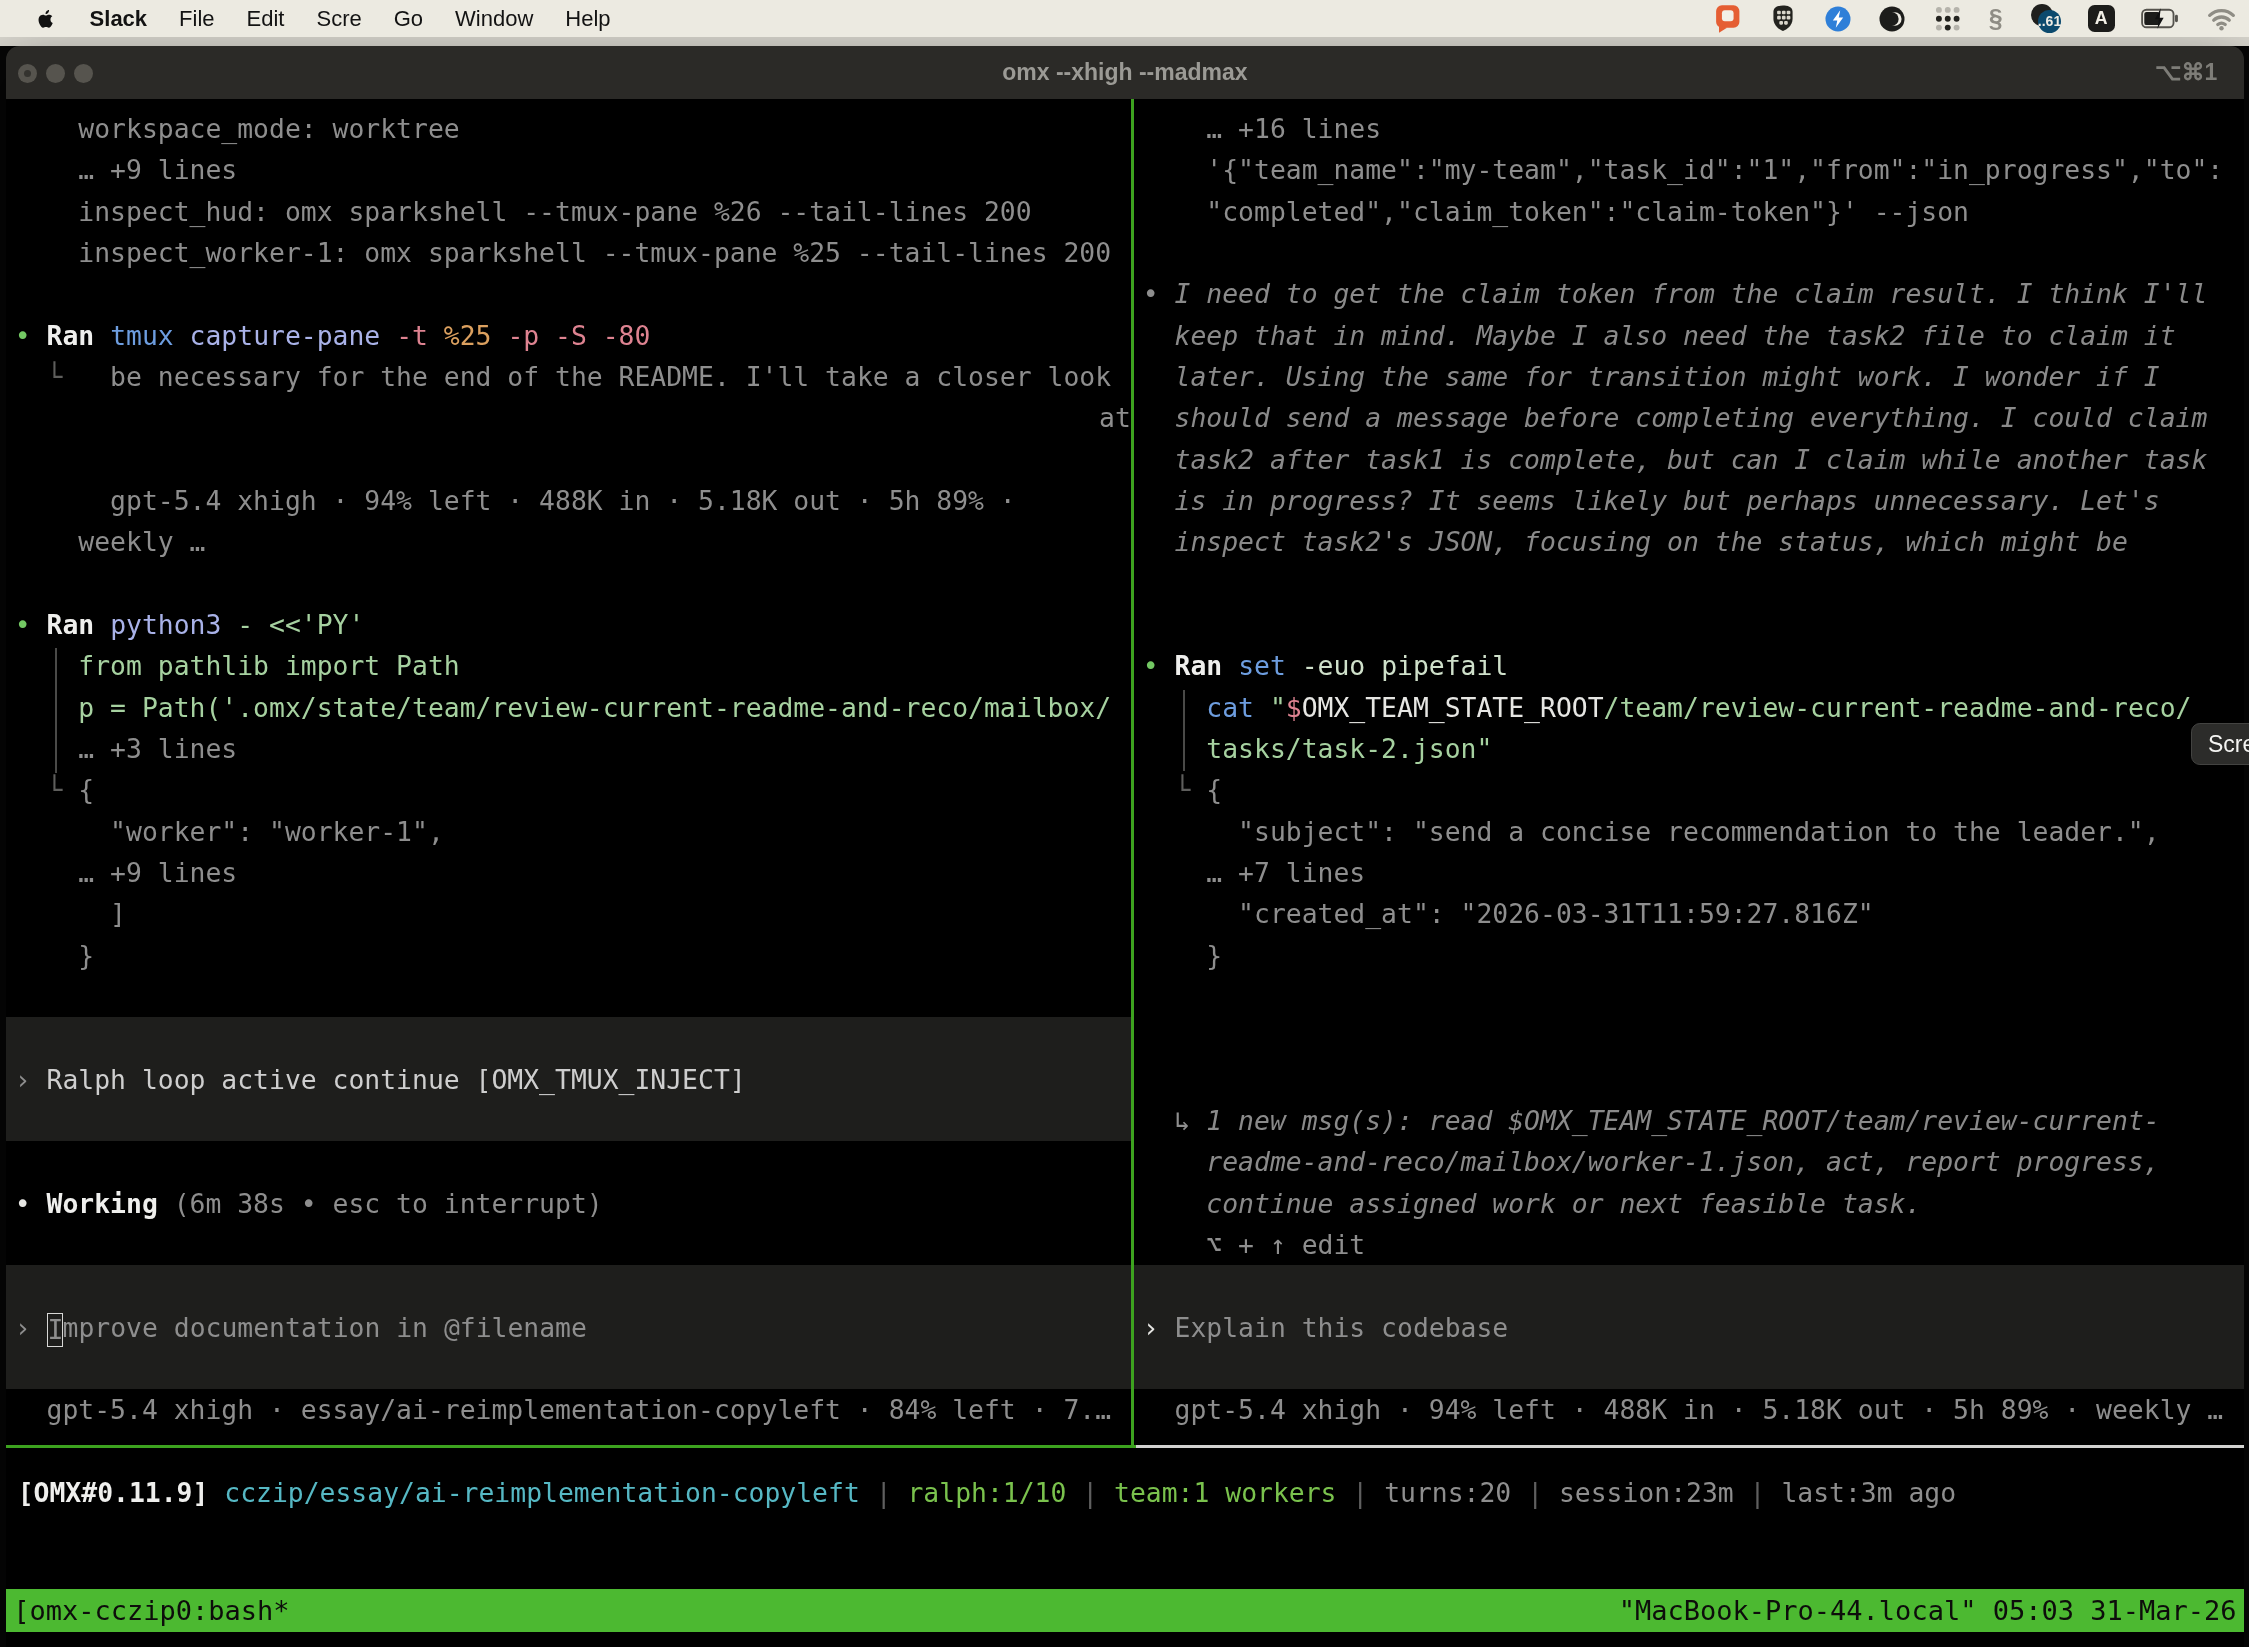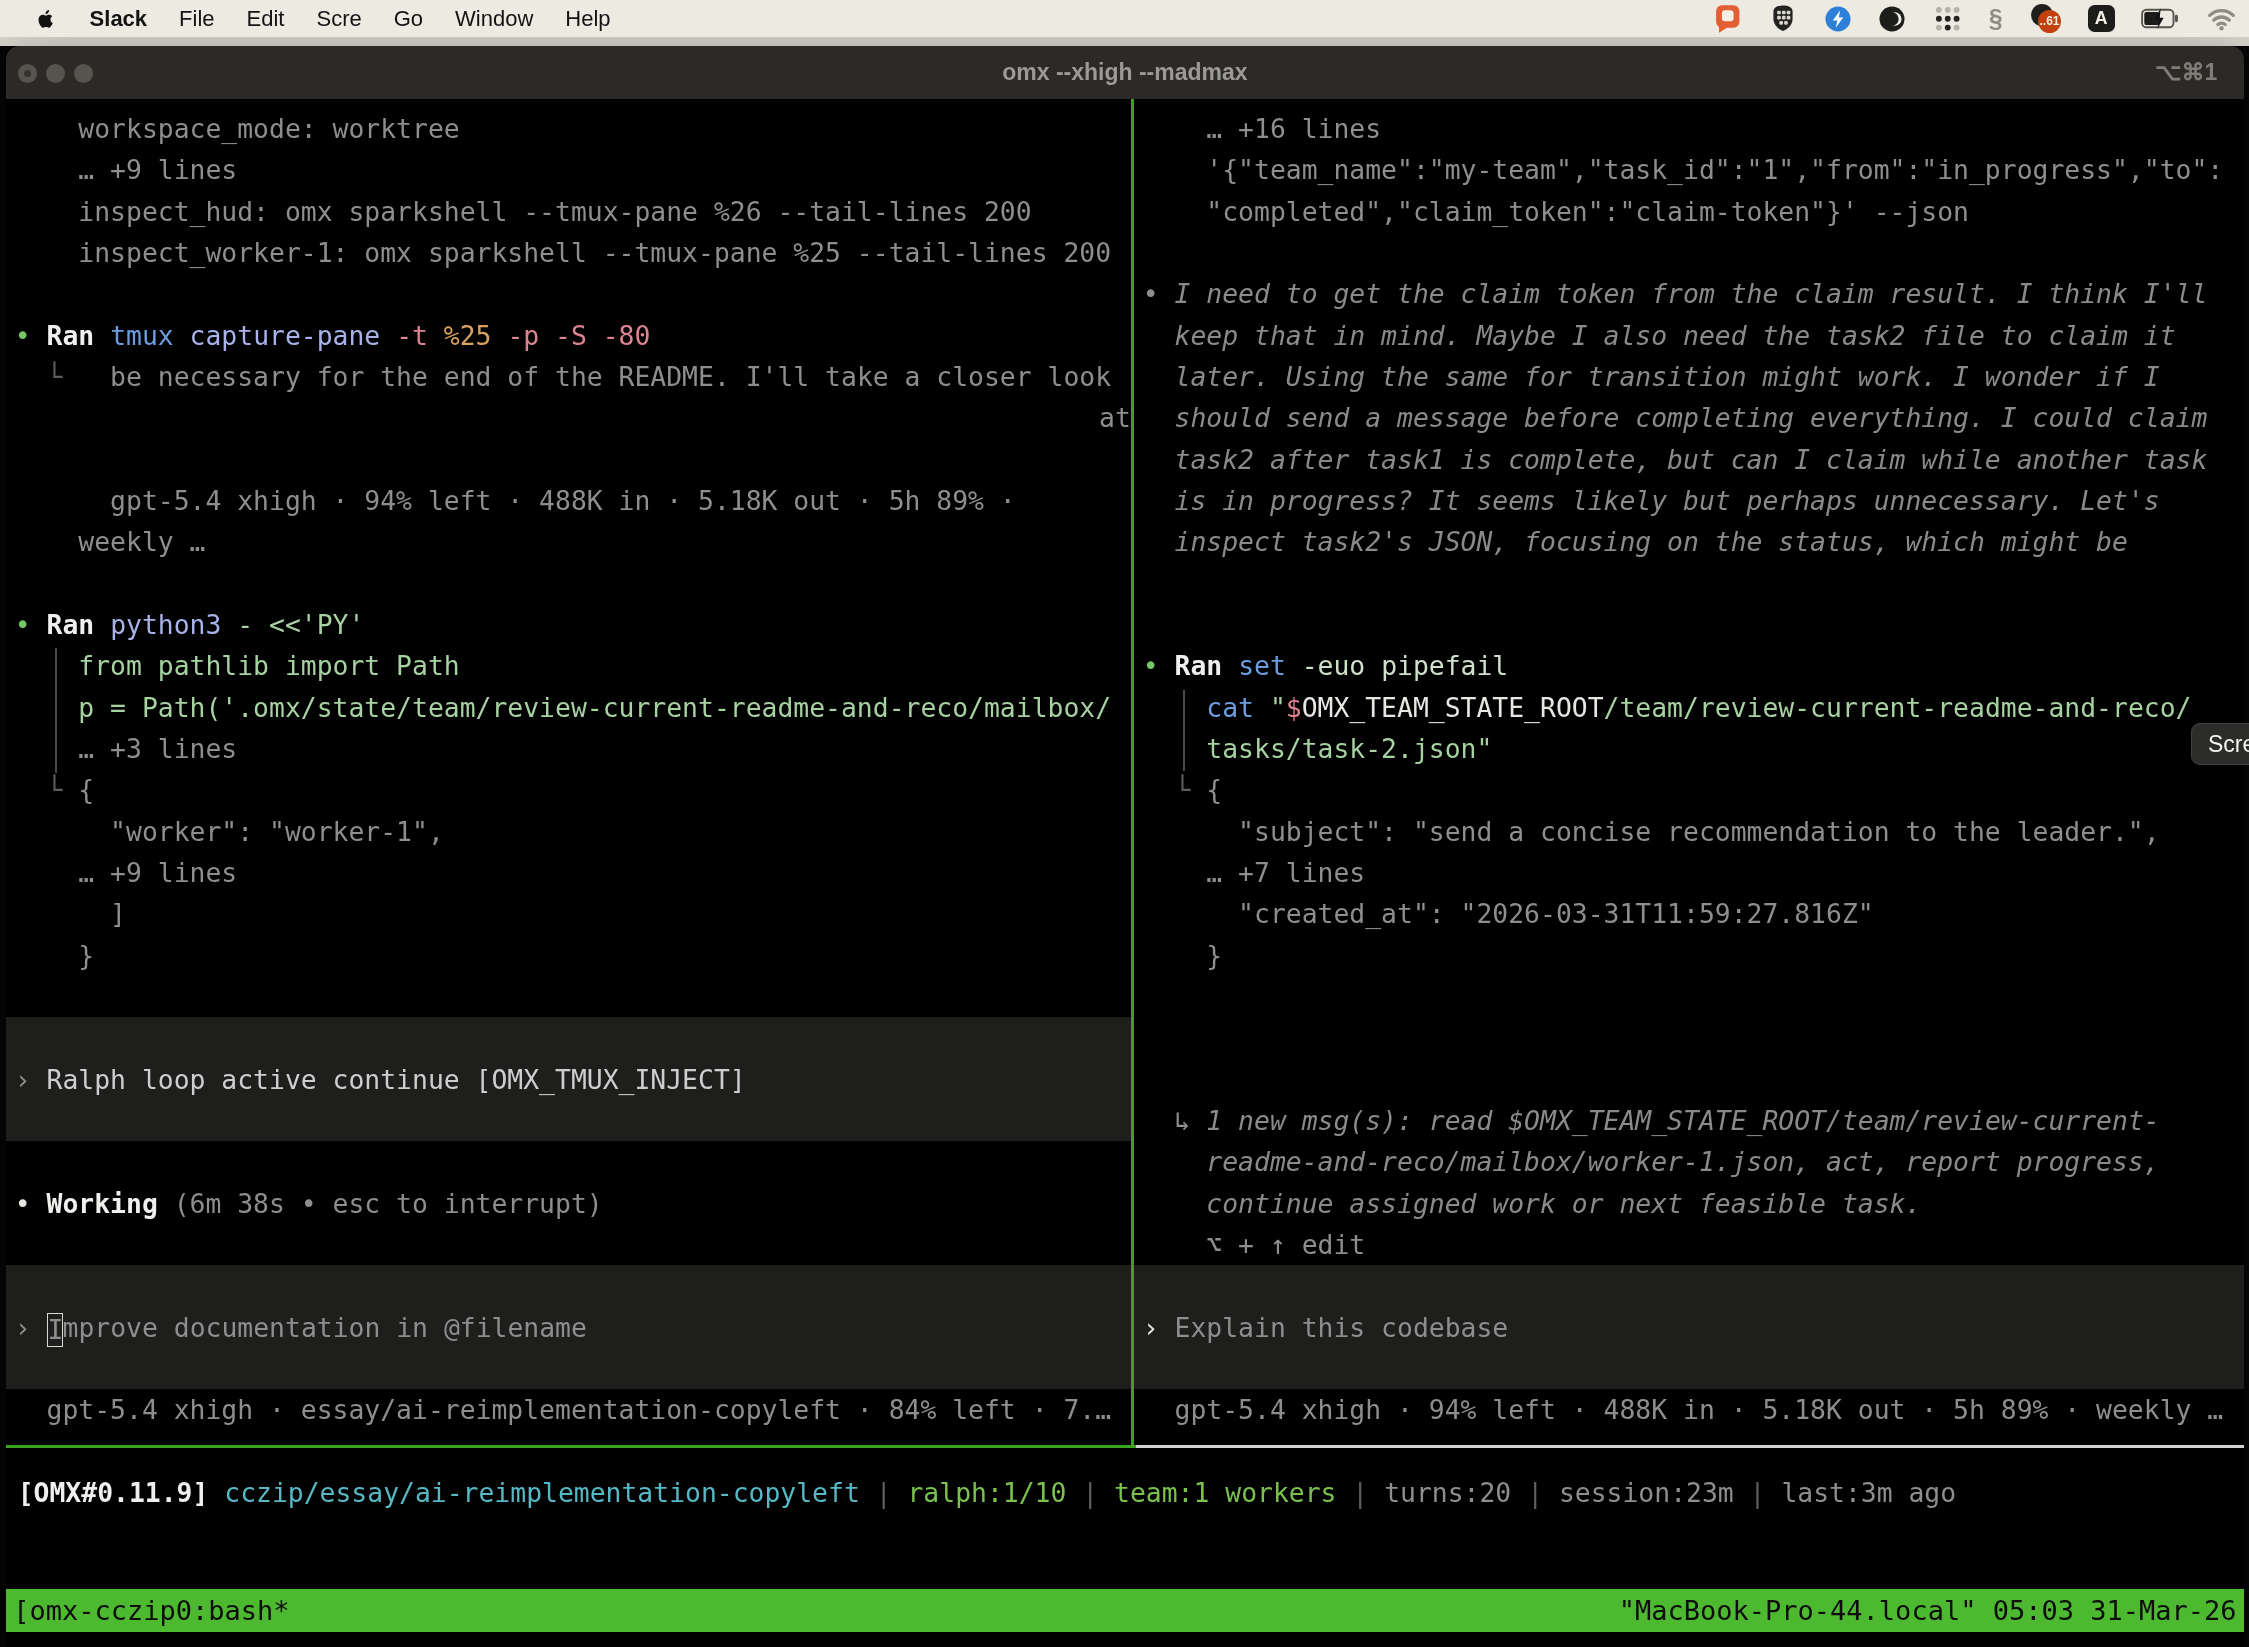--- a/index.html
+++ b/index.html
@@ -11,22 +11,22 @@
   .menubar{position:absolute;top:0;left:0;right:0;height:37px;background:#eceae1;
     display:flex;align-items:center;color:#131313;font-size:22px;z-index:50}
   .mb-left{display:flex;align-items:center;gap:32px;padding-left:34px}
   .app-name{font-weight:700}
   .menu-items{display:flex;gap:32px}
   .mb-right{margin-left:auto;display:flex;align-items:center;gap:26.6px;padding-right:13.3px}
   .mb-right > div{display:flex;align-items:center;justify-content:center}
   .icon-hook{font-size:25px;color:#8f8d85;font-weight:600}
   .badge61{position:relative;width:32px;height:29.5px}
   .badge61::before{content:"";position:absolute;left:1.5px;top:0;width:22px;height:22px;border-radius:50%;background:#1f1f1d}
-  .badge61 .b61{position:absolute;right:0;bottom:0;width:23.6px;height:23.6px;border-radius:50%;background:#c2410c;
-    color:#efece4;font-size:12px;font-weight:700;display:flex;align-items:center;justify-content:center}
+  .badge61 .b61{position:absolute;right:0;bottom:0;width:23.6px;height:23.6px;border-radius:50%;background:#0c4a6e;
+    color:#efece4;font-size:14px;font-weight:700;display:flex;align-items:center;justify-content:center}
   .keyA{width:26.6px;height:26.6px;border-radius:6.6px;background:#1c1c1a;color:#f2efe6;
     font-size:17.7px;font-weight:700;display:flex;align-items:center;justify-content:center}
   .strip{position:absolute;top:37px;height:8.9px;left:0;right:0;background:#d8d6ce}
 
   
   .window{position:absolute;left:5.9px;top:46px;width:2238px;height:1602px;background:#000;
     border-radius:13.3px 13.3px 0 0;overflow:hidden;box-shadow:0 22px 59px rgba(0,0,0,.55);z-index:10}
   .titlebar{position:relative;height:53px;background:#2b2a27;border-bottom:0.7px solid #0a0a09}
   .tl{position:absolute;top:17.7px;width:19px;height:19px;border-radius:50%;background:#56544e}
   .tl1{left:11.8px}.tl2{left:40px}.tl3{left:68px}

